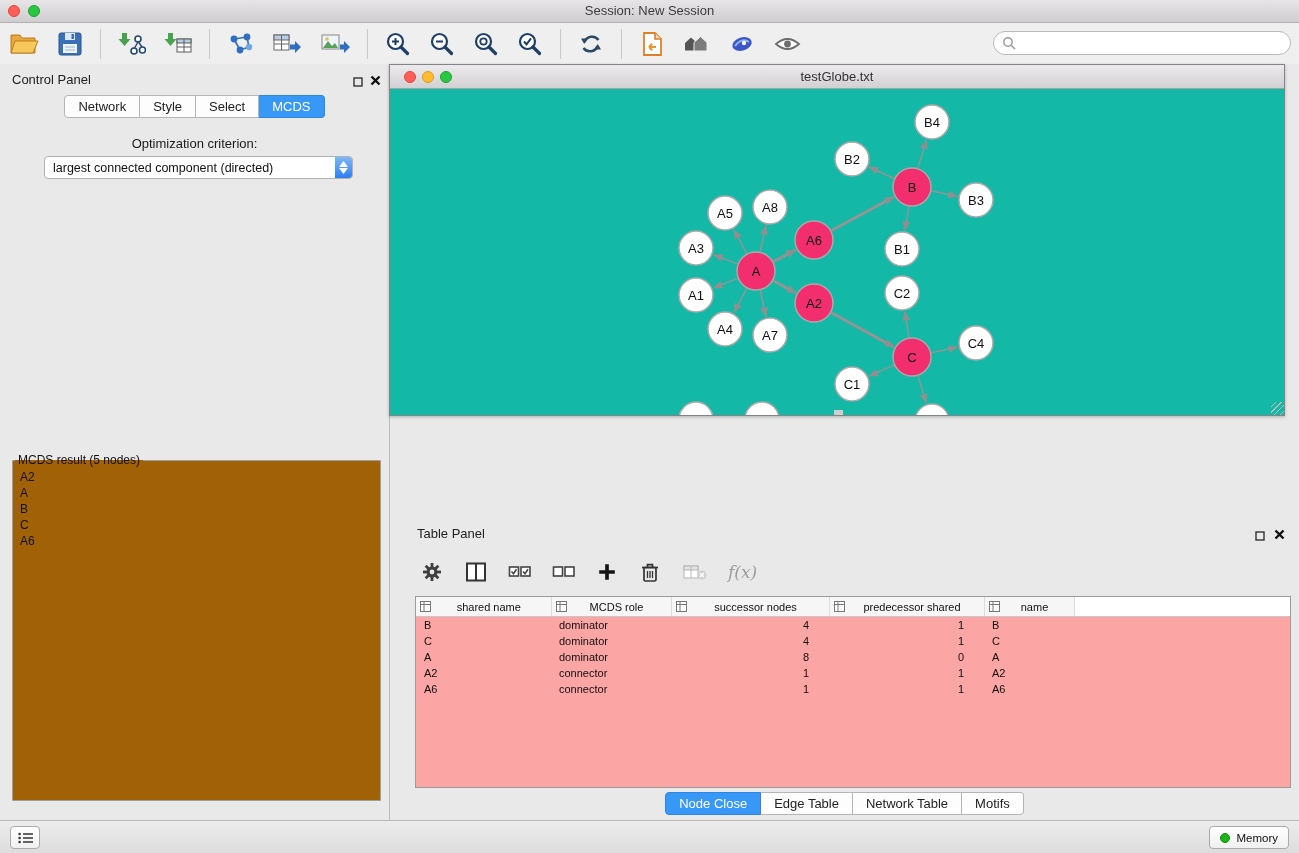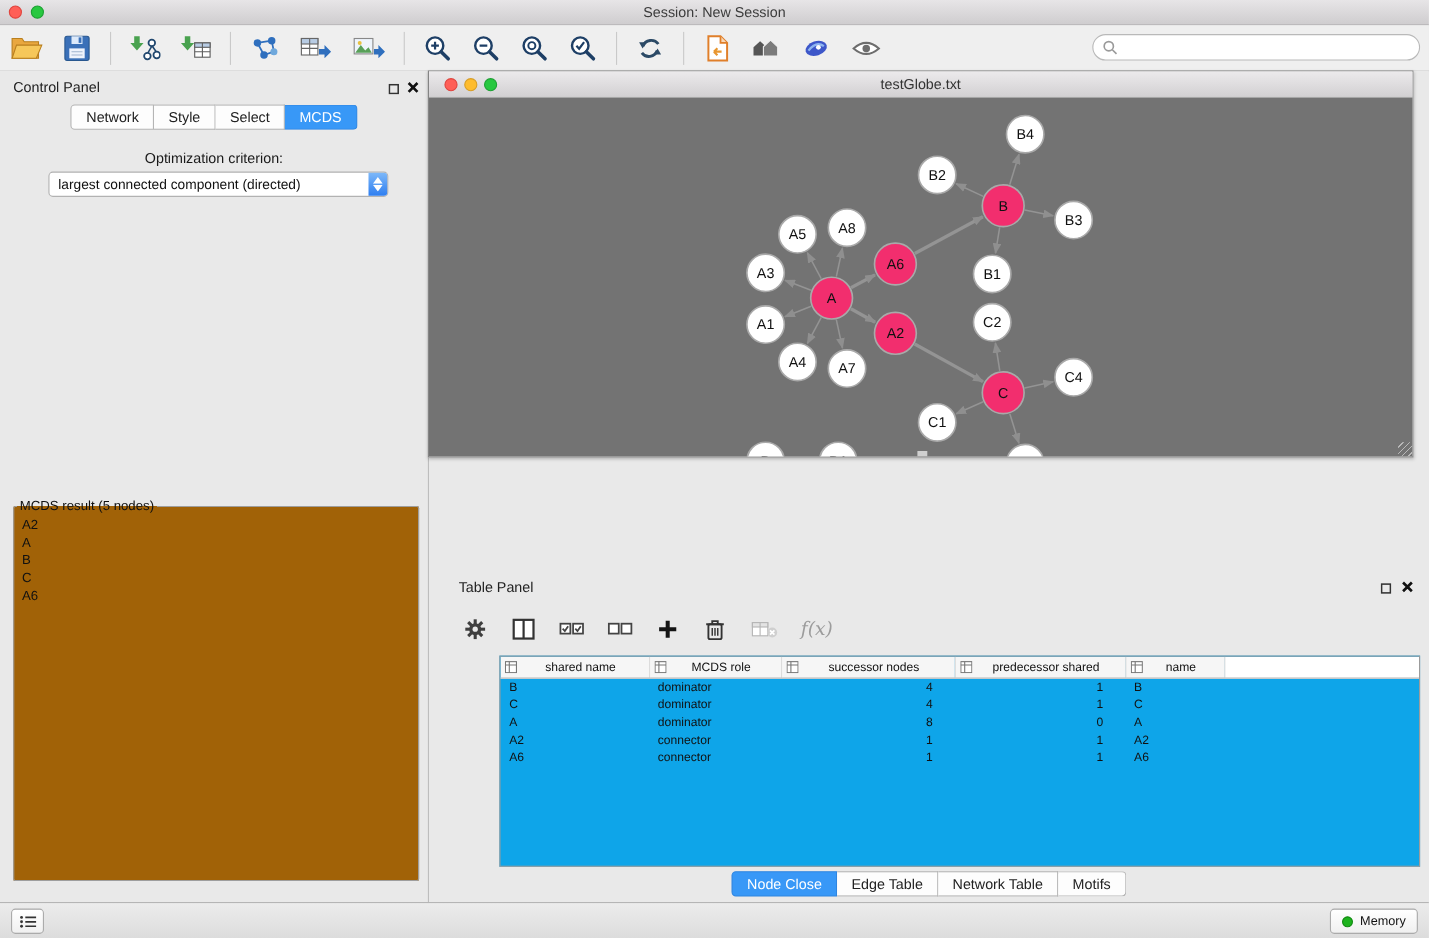--- a/index.html
+++ b/index.html
@@ -52,34 +52,34 @@
   .result-item{padding:1px 5px;line-height:14px;cursor:default;}
   
   .right-bg{position:absolute;left:390px;top:64px;right:0;height:757px;background:#e9e9e9;}
   
   .network-window{position:absolute;left:389px;top:64px;width:896px;height:352px;
     border:1px solid #848484;box-sizing:border-box;background:#fff;box-shadow:0 1px 3px rgba(0,0,0,.25);}
   .win-titlebar{position:relative;height:23px;background:linear-gradient(#eceaec,#d2d0d2);
     border-bottom:1px solid #a3a3a3;}
   .traffic3{position:absolute;left:14px;top:6px;display:flex;gap:6px;}
   .win-title{position:absolute;left:0;right:0;top:4px;text-align:center;font-size:13px;color:#333;}
-  .canvas{position:absolute;left:0;top:24px;right:0;bottom:0;background:#737373;overflow:hidden;}
+  .canvas{position:absolute;left:0;top:24px;right:0;bottom:0;background:#14b8a6;overflow:hidden;}
   .canvas svg{position:absolute;left:0;top:0;}
   .scrollhint{position:absolute;background:#cfcfcf;}
   .scrollhint.left{left:0;top:343px;width:5px;height:9px;}
   .scrollhint.bottom{left:444px;bottom:0;width:9px;height:5px;}
   .resize-grip{position:absolute;right:0;bottom:0;width:13px;height:13px;
     background:repeating-linear-gradient(135deg,transparent 0 3px,#b9b9b9 3px 4px);cursor:nwse-resize;}
   
   .table-panel{position:absolute;left:390px;top:518px;right:0;height:303px;background:#e9e9e9;}
   .tp-toolbar{position:absolute;left:30px;top:34px;height:40px;display:flex;align-items:center;gap:20px;}
   .tp-ico{background:none;border:none;padding:0;cursor:pointer;display:flex;align-items:center;}
   .fx{font-family:"DejaVu Serif",serif;font-style:italic;font-size:17px;color:#9c9c9c;}
-  .table-wrap{position:absolute;left:25px;right:8px;top:78px;height:190px;background:#0ea5e9;
-    border:1px solid #9b9b9b;overflow:hidden;margin-left:39px;}
+  .table-wrap{position:absolute;left:25px;right:8px;top:78px;height:190px;background:#fca5a5;
+    border:1px solid #9b9b9b;overflow:hidden;}
   .table-wrap table{border-collapse:collapse;width:100%;table-layout:fixed;font-size:11px;color:#111;}
   .table-wrap th{background:#f6f6f6;border-right:1px solid #dcdcdc;border-bottom:1px solid #c6c6c6;
     font-weight:normal;padding:2px 4px;height:15px;}
   .table-wrap th.filler{background:#fff;border-right:none;}
   .hcell{display:flex;align-items:center;}
   .hlabel{flex:1;text-align:center;}
   .table-wrap td{padding:1px 8px;height:14px;white-space:nowrap;overflow:hidden;}
   .table-wrap td.c2,.table-wrap td.c3{text-align:right;padding-right:20px;}
   .table-tabs{position:absolute;left:0;top:274px;width:100%;display:flex;justify-content:center;}
   

